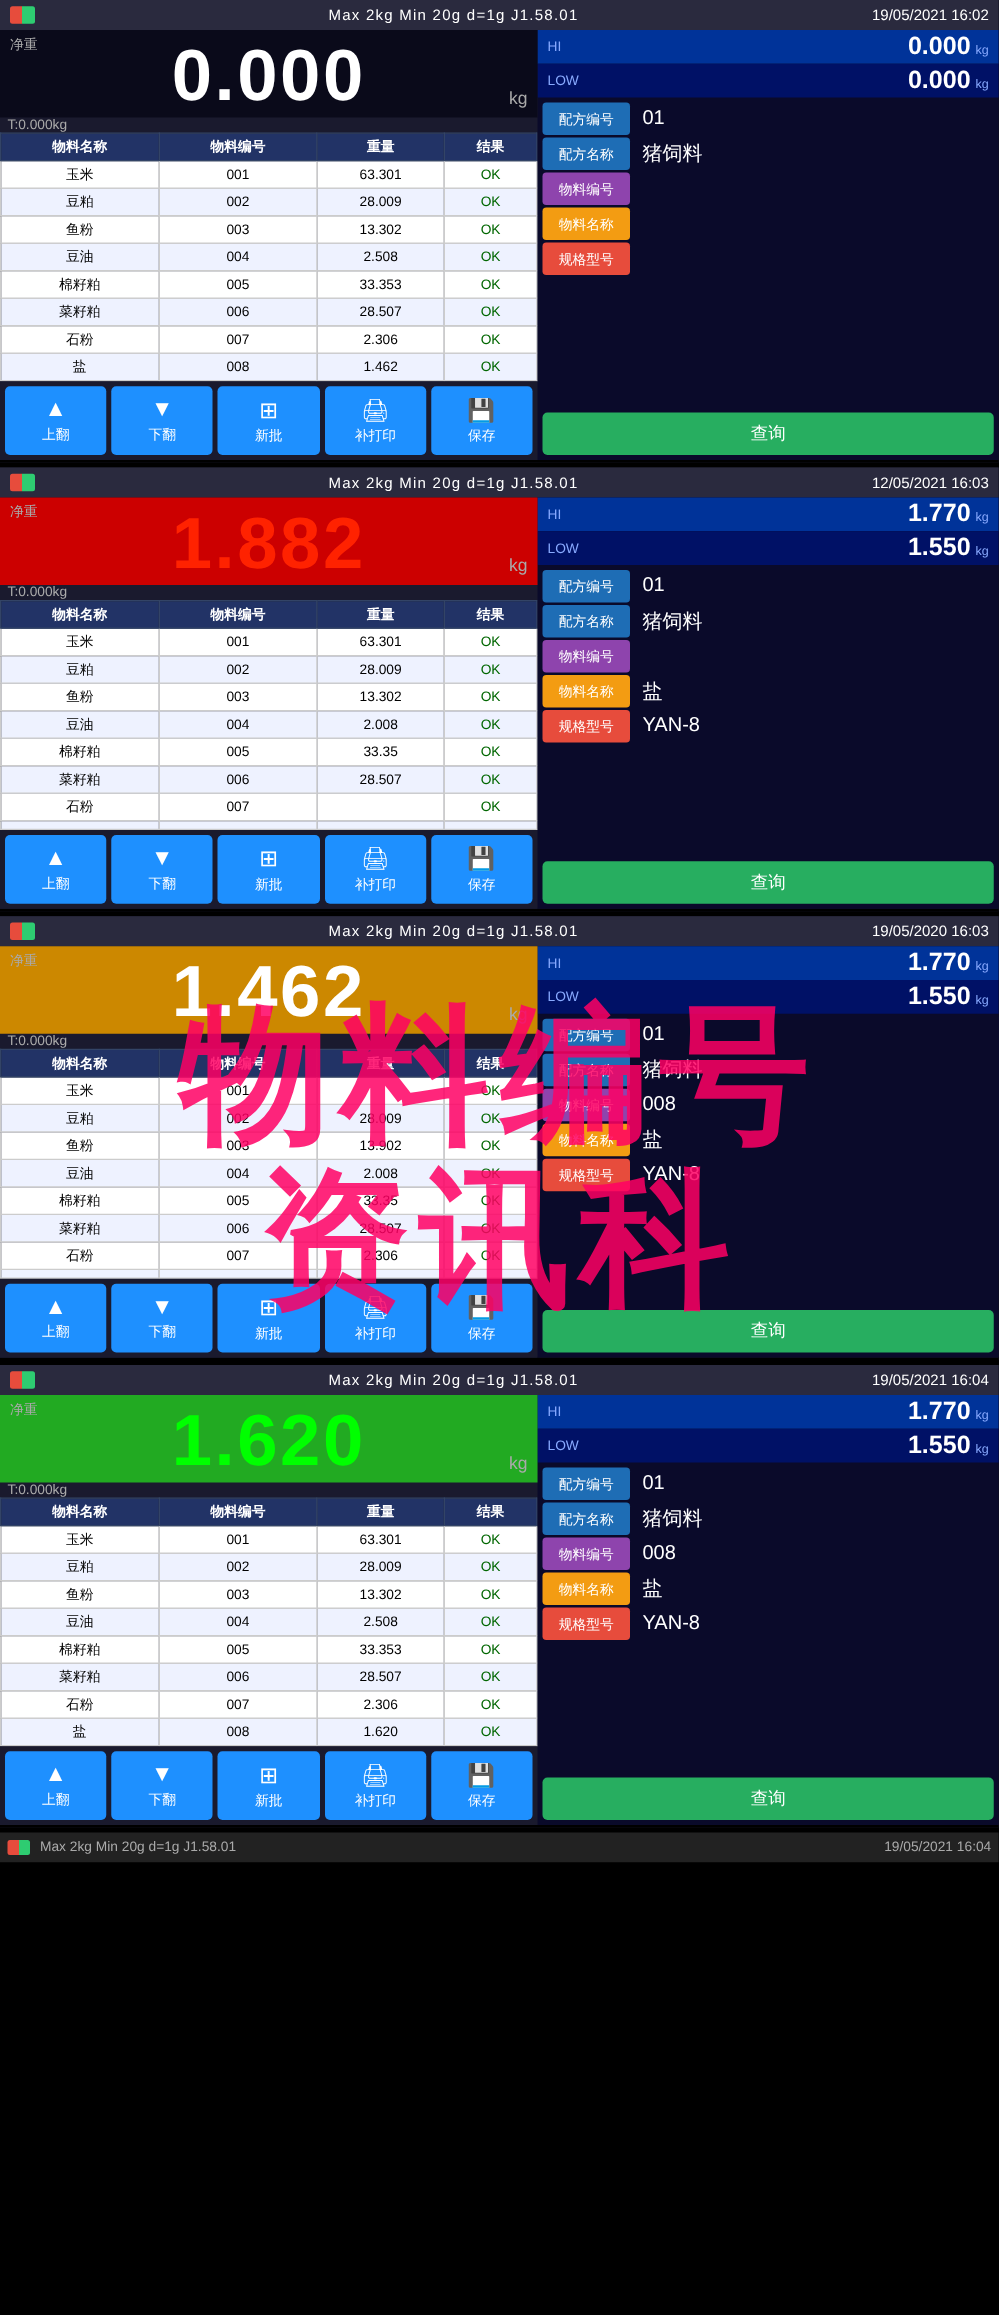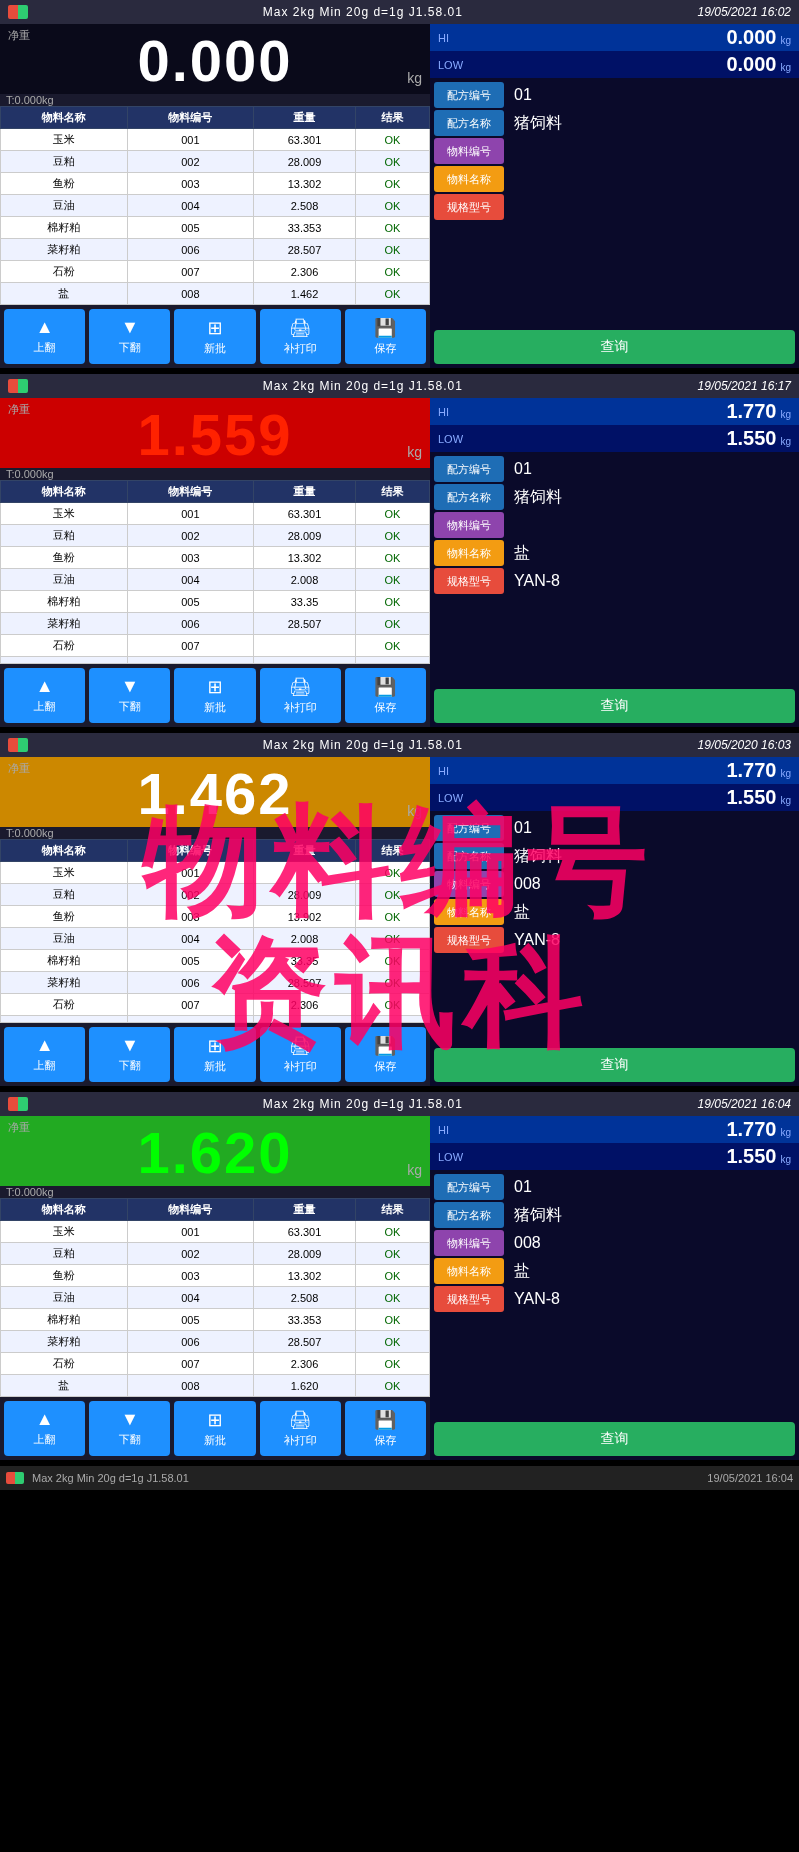--- a/index.html
+++ b/index.html
@@ -71,21 +71,20 @@
       border-radius: 2px;
     }
     .status-bar-center {
       font-size: 12px;
       color: #fff;
       letter-spacing: 1px;
     }
     .status-bar-right {
       font-size: 12px;
       color: #fff;
-      font-style: italic;
     }
 
     
     .panel-body {
       display: flex;
       width: 799px;
     }
 
     
     .left-section {
@@ -439,27 +438,27 @@
     </div>
   </div>
   <div class="panel-divider"></div>
 
   <div class="panel">
     <div class="status-bar">
       <div class="status-bar-left">
         <div class="status-icon"></div>
       </div>
       <div class="status-bar-center">Max 2kg  Min 20g  d=1g    J1.58.01</div>
-      <div class="status-bar-right">19/05/2021  16:17</div>
+      <div class="status-bar-right">12/05/2021  16:03</div>
     </div>
     <div class="panel-body">
       <div class="left-section">
         <div class="weight-display" style="background:#cc0000;position:relative;padding:8px 12px 4px;">
           <span class="weight-label">净重</span>
-          <div style="text-align:center;color:#ff2200;font-size:58px;font-weight:bold;letter-spacing:2px;line-height:1;">1.559</div>
+          <div style="text-align:center;color:#ff2200;font-size:58px;font-weight:bold;letter-spacing:2px;line-height:1;">1.882</div>
           <span class="weight-unit">kg</span>
         </div>
         <div class="tare-line">T:0.000kg</div>
         <table class="data-table">
           <thead>
             <tr>
               <th>物料名称</th>
                 <th>物料编号</th>
                 <th>重量</th>
                 <th>结果</th>

